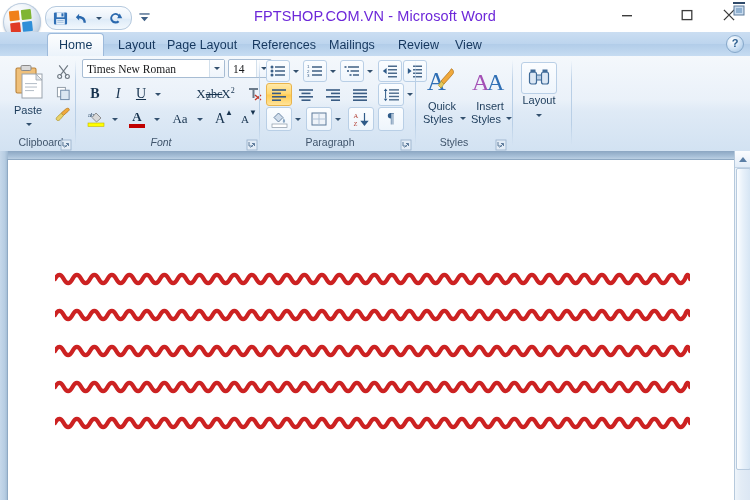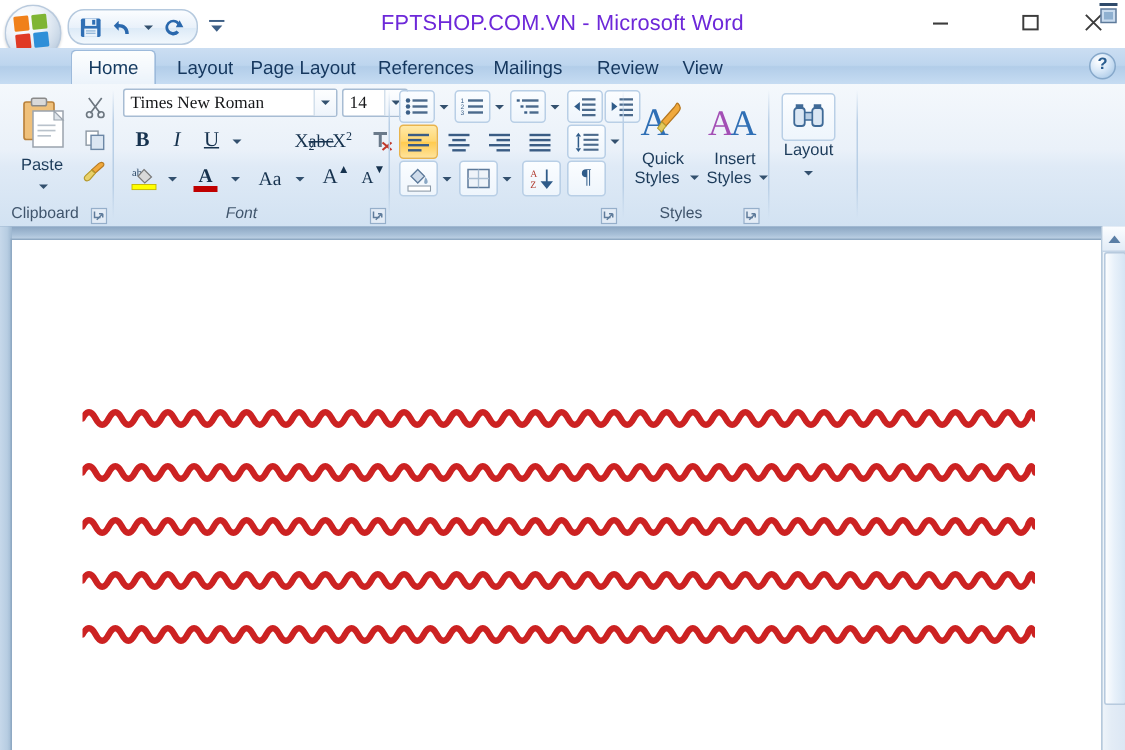--- a/index.html
+++ b/index.html
@@ -422,21 +422,21 @@
           <rect x="5" y="4.5" width="9" height="10" fill="#dbe6f2" stroke="#6c87a6" stroke-width="1"></rect>
         </svg>
       </div>
       <div class="rbtn" style="left:52px; top:48px; width:20px; height:20px;">
         <svg width="16" height="16" viewBox="0 0 16 16">
           <path d="M13.8 1.6 C14.6 2.4 14.3 3.3 13.3 4.2 L8.6 8.3 L6.2 6.1 L10.7 2.1 C11.7 1.2 13 1 13.8 1.6 Z" fill="#f0a93c" stroke="#b87b22" stroke-width="0.8"></path>
           <path d="M6.1 6.3 L8.5 8.5 L5.0 12.6 C4.2 13.6 2.6 13.9 1.7 13.0 C0.8 12.1 1.2 10.8 2.2 9.9 Z" fill="#e8d16a" stroke="#b59a2e" stroke-width="0.8"></path>
         </svg>
       </div>
 
-      <div class="group-label" style="left:0px; width:60px;">Clipboard</div>
+      <div class="group-label" style="left:0px; width:60px;padding-left:11px;">Clipboard</div>
       <div class="dlg-launcher" style="left:60px;">
         <svg width="12" height="12" viewBox="0 0 12 12">
           <rect x="1" y="1" width="10" height="10" fill="#e6eef7" stroke="#8ba6c4" stroke-width="0.8"></rect>
           <path d="M3 3 L3 7 L7 7" stroke="#4b6a8c" stroke-width="1" fill="none"></path>
           <path d="M4.5 8.5 L8.5 4.5 M8.5 4.5 L6 4.5 M8.5 4.5 L8.5 7" stroke="#4b6a8c" stroke-width="1" fill="none"></path>
         </svg>
       </div>
       <div class="group-sep" style="left:75px;"></div>
     </div>
 
@@ -646,20 +646,21 @@
         </div>
       <div class="rbtn framed" style="left:88px; top:51px; width:24px; height:22px;">
         <svg width="16" height="15" viewBox="0 0 16 15">
           <text x="0.5" y="6" font-family="Liberation Serif, serif" font-size="6.5" fill="#b03a2e">A</text>
           <text x="0.5" y="13.5" font-family="Liberation Serif, serif" font-size="6.5" fill="#b03a2e">Z</text>
           <path d="M11.5 1 L11.5 11 M11.5 13 L8.6 9.4 L14.4 9.4 Z" stroke="#2f5b89" stroke-width="1.2" fill="#2f5b89"></path>
         </svg>
       </div>
       <div class="rbtn framed" style="left:118px; top:51px; width:24px; height:22px; font-family:'Liberation Serif',serif; font-size:14px; color:#2f5b89;">¶</div>
 
+      <div class="group-label" style="left:0px; width:140px;">Paragraph</div>
       <div class="dlg-launcher" style="left:140px;">
         <svg width="12" height="12" viewBox="0 0 12 12">
           <rect x="1" y="1" width="10" height="10" fill="#e6eef7" stroke="#8ba6c4" stroke-width="0.8"></rect>
           <path d="M3 3 L3 7 L7 7" stroke="#4b6a8c" stroke-width="1" fill="none"></path>
           <path d="M4.5 8.5 L8.5 4.5 M8.5 4.5 L6 4.5 M8.5 4.5 L8.5 7" stroke="#4b6a8c" stroke-width="1" fill="none"></path>
         </svg>
       </div>
       <div class="group-sep" style="left:155px;"></div>
     </div>
 

